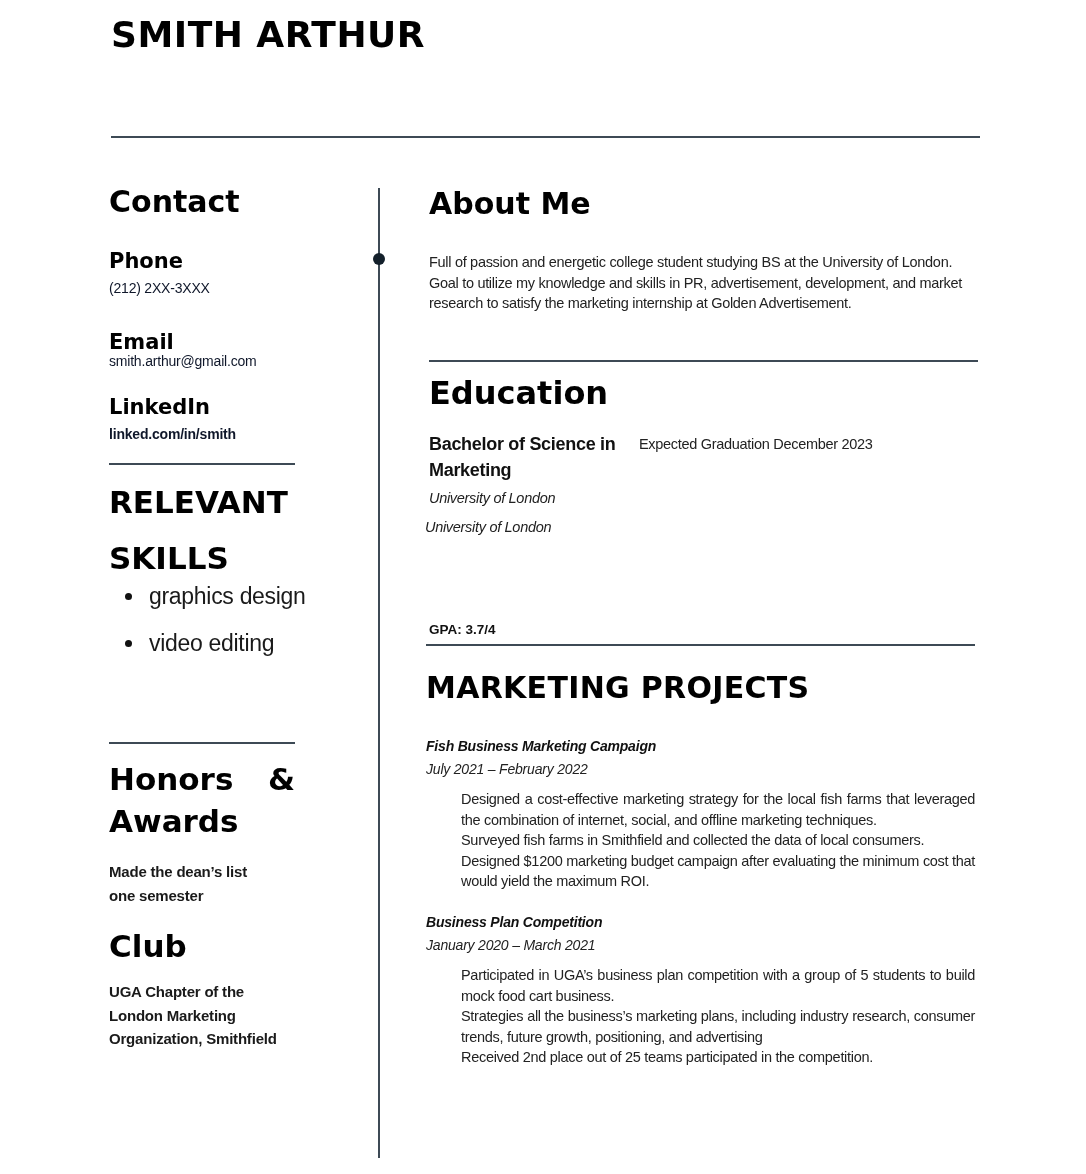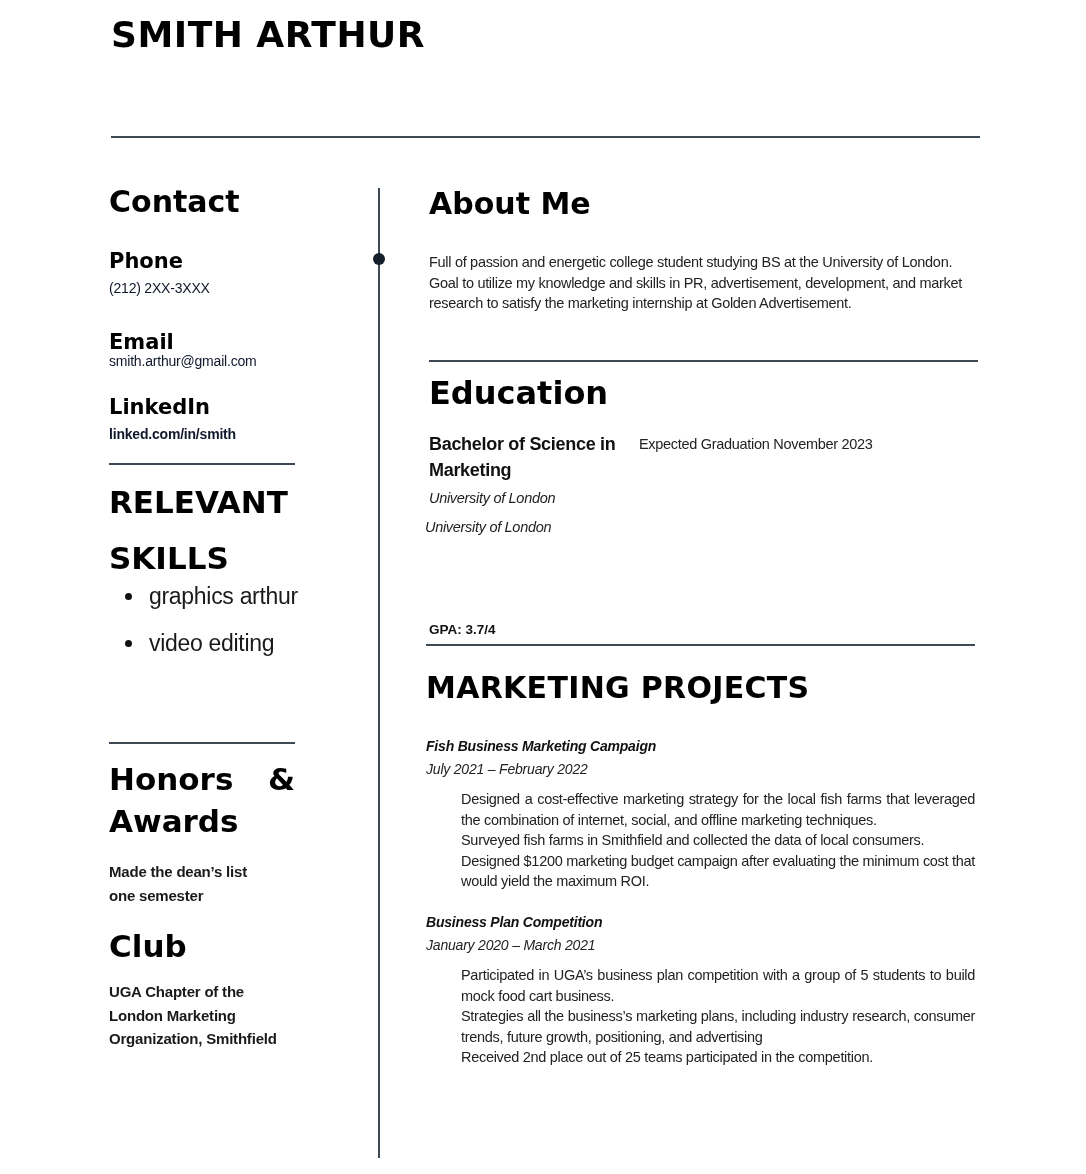--- a/index.html
+++ b/index.html
@@ -87,21 +87,21 @@
 
 <div class="abs hr side-rule-1"></div>
 
 <div class="abs h-side skills-title">
   <div>RELEVANT</div>
   <div>SKILLS</div>
 </div>
 <ul class="abs skills-list">
   <li>
       <span class="bullet"></span>
-      <span>graphics arthur</span>
+      <span>graphics design</span>
     </li>
   <li>
       <span class="bullet"></span>
       <span>video editing</span>
     </li>
 </ul>
 
 <div class="abs hr side-rule-2"></div>
 
 <div class="abs h-side honors-title">
@@ -126,21 +126,21 @@
 <div class="abs h-side about-title">About Me</div>
 <div class="abs about-text">Full of passion and energetic college student studying BS at the University of London. Goal to utilize my knowledge and skills in PR, advertisement, development, and market research to satisfy the marketing internship at Golden Advertisement.</div>
 
 <div class="abs hr main-rule-1"></div>
 
 <div class="abs h-side edu-title">Education</div>
 <div class="abs degree">
   <div>Bachelor of Science in</div>
   <div>Marketing</div>
 </div>
-<div class="abs grad">Expected Graduation November 2023</div>
+<div class="abs grad">Expected Graduation December 2023</div>
 <div class="abs uni-1">University of London</div>
 <div class="abs uni-2">University of London</div>
 <div class="abs gpa">GPA: 3.7/4</div>
 
 <div class="abs hr main-rule-2"></div>
 
 <div class="abs h-side proj-title">MARKETING PROJECTS</div>
 
 <div class="abs proj proj-1">
   <div class="p-name">Fish Business Marketing Campaign</div>

